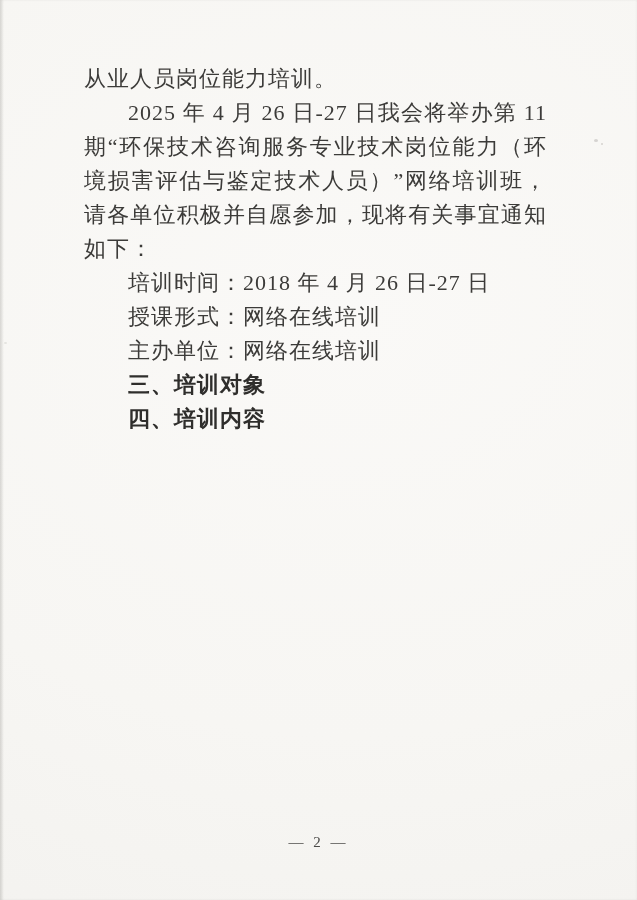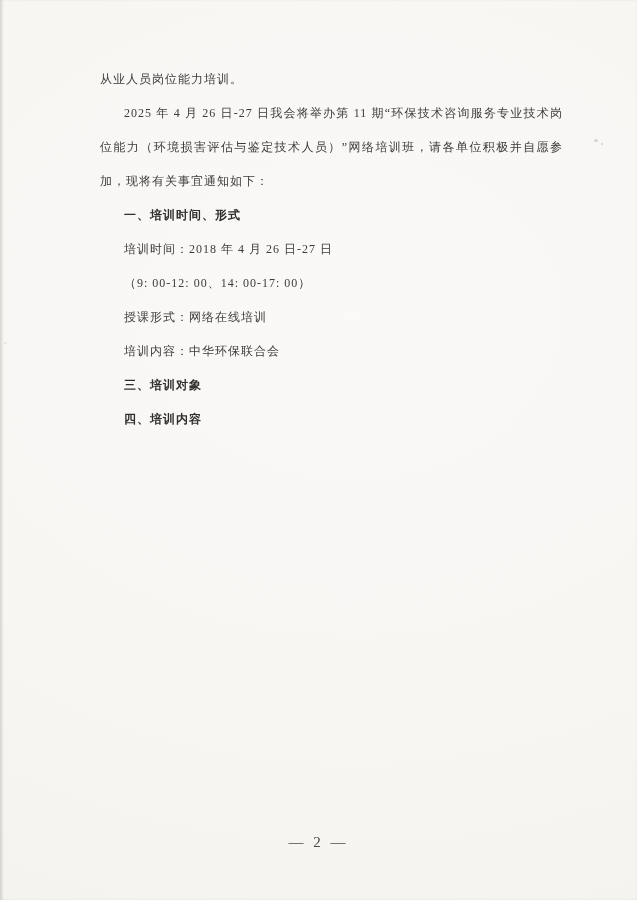--- a/index.html
+++ b/index.html
@@ -20,24 +20,24 @@
     color: #3c3b39;
   }
   .edge-shade {
     position: absolute;
     left: 0; top: 0;
     width: 4px; height: 100%;
     background: linear-gradient(90deg, rgba(120,118,112,0.18), rgba(120,118,112,0));
   }
   .content {
     position: absolute;
-    left: 100px;
+    left: 84px;
     top: 62px;
     width: 463px;
-    font-size: 12px;
+    font-size: 22px;
     line-height: 34px;
     letter-spacing: 1px;
     text-align: justify;
     text-justify: inter-character;
   }
   .content p {
     margin: 0;
     padding: 0;
     text-indent: 2em;
   }
@@ -70,25 +70,23 @@
 </style>
 </head>
 <body>
 
 <div class="scan-page">
   <div class="edge-shade"></div>
 
   <div class="content">
     <p class="flush">从业人员岗位能力培训。</p>
     <p>2025 年 4 月 26 日-27 日我会将举办第 11 期“环保技术咨询服务专业技术岗位能力（环境损害评估与鉴定技术人员）”网络培训班，请各单位积极并自愿参加，现将有关事宜通知如下：</p>
-    <p class="heading">一、培训时间、形式</p>
     <p>培训时间：2018 年 4 月 26 日-27 日</p>
-    <p>（9: 00-12: 00、14: 00-17: 00）</p>
     <p>授课形式：网络在线培训</p>
-    <p>培训内容：中华环保联合会</p>
+    <p>主办单位：网络在线培训</p>
     <p class="heading">三、培训对象</p>
     <p class="heading">四、培训内容</p>
   </div>
 
   <div class="page-footer">— 2 —</div>
 
   <div class="speck speck-a"></div>
   <div class="speck speck-b"></div>
   <div class="speck speck-c"></div>
 </div>

